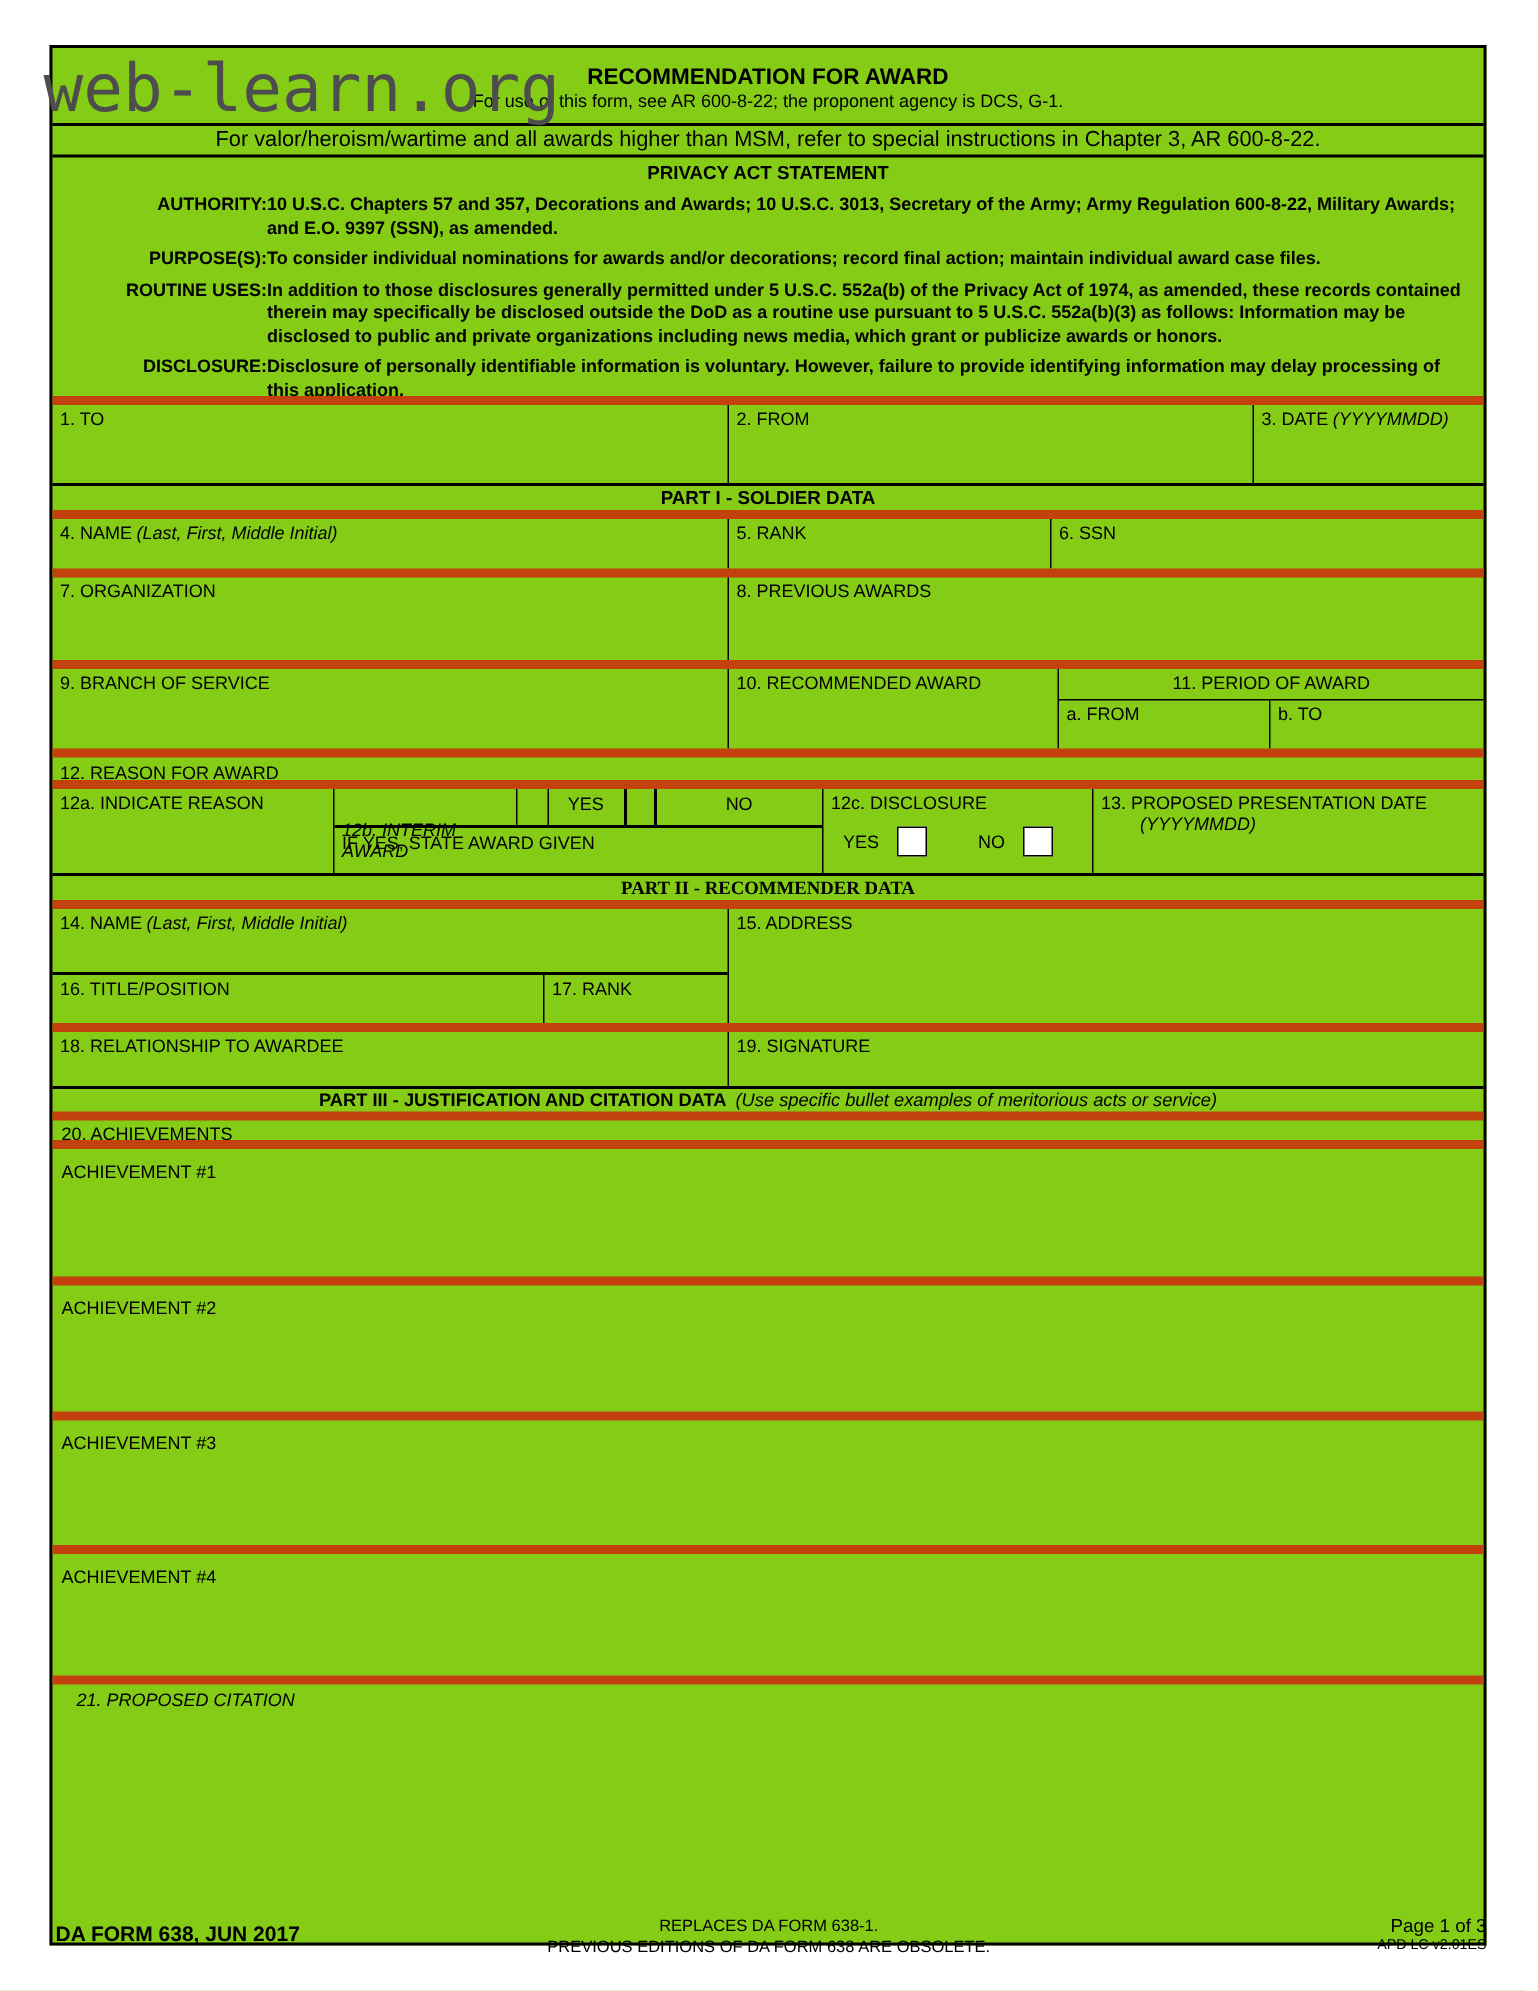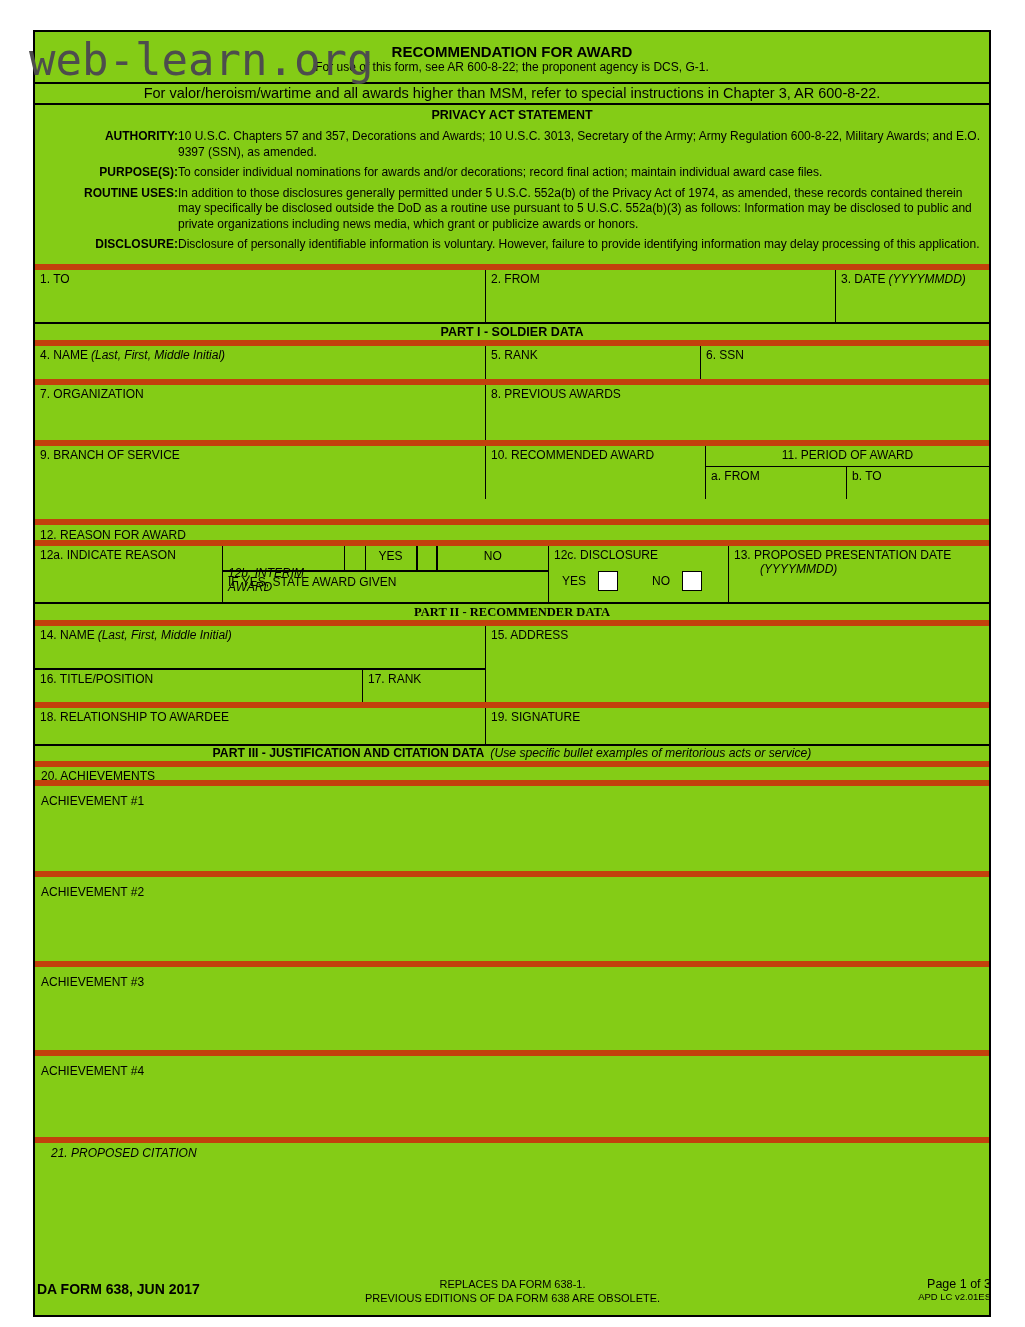--- a/index.html
+++ b/index.html
@@ -33,38 +33,38 @@
   .form-title { font-weight:bold; font-size:15px; line-height:17px; }
   .form-subtitle { font-size:12px; line-height:14px; }
 
   .r-valor { height:21px; display:block; text-align:center; font-size:14.5px; line-height:19px; }
 
   
   .r-privacy { height:161px; padding-top:2px; overflow:hidden; }
   .privacy-title { text-align:center; font-weight:bold; font-size:12.5px; line-height:17px; }
   .p-row { display:flex; margin-top:5px; }
   .p-label { width:143px; padding-left:13px; font-weight:bold; font-size:12px; line-height:15px; flex:none;text-align:right; }
-  .p-text { flex:1; font-size:12px; line-height:15.5px; padding-right:5px; }
+  .p-text { flex:1; font-size:12px; line-height:15.5px; padding-right:5px;font-weight:bold; }
 
   
   .r-1 { height:58px; }
   .w-left { width:450px; flex:none; }
   .w-from { width:350px; flex:none; }
   .flex1 { flex:1; }
   .h-p1 { height:18px; line-height:16px; }
   .r-456 { height:39px; }
   .w-rank { width:215px; flex:none; }
   .r-78 { height:61px; }
   .r-91011 { height:59px; }
   .w-award10 { width:220px; flex:none; }
   .period-cell { padding:0; display:flex; flex-direction:column; }
   .period-head { text-align:center; font-size:12px; line-height:19px; height:20px; flex:none; }
   .period-sub { flex:1; display:flex; border-top:1px solid #000; }
   .w-pfrom { width:140px; flex:none; }
-  .r-12 { height:21px; display:block; padding:3px 5px; font-size:12px;margin-top:20px; }
+  .r-12 { height:21px; display:block; padding:3px 5px; font-size:12px; }
   .r-12a { height:62px; }
   .w-12a { width:187px; flex:none; }
   .w-12b { width:326px; flex:none; padding:0; display:flex; flex-direction:column; }
   .w-12c { width:180px; flex:none; }
   .interim-top { height:24px; display:flex; flex:none; }
   .interim-label { flex:1; padding:20px 5px; font-size:12px;font-style:italic; }
   .cbcell { width:22px; flex:none; border-left:1px solid #000; border-right:1px solid #000; }
   .cbcell2 { width:22px; flex:none; border-left:2px solid #000; border-right:2px solid #000; }
   .yn-cell { width:50px; flex:none; text-align:center; font-size:12px; padding-top:3px; }
   .yn-cell.no { flex:1; }

